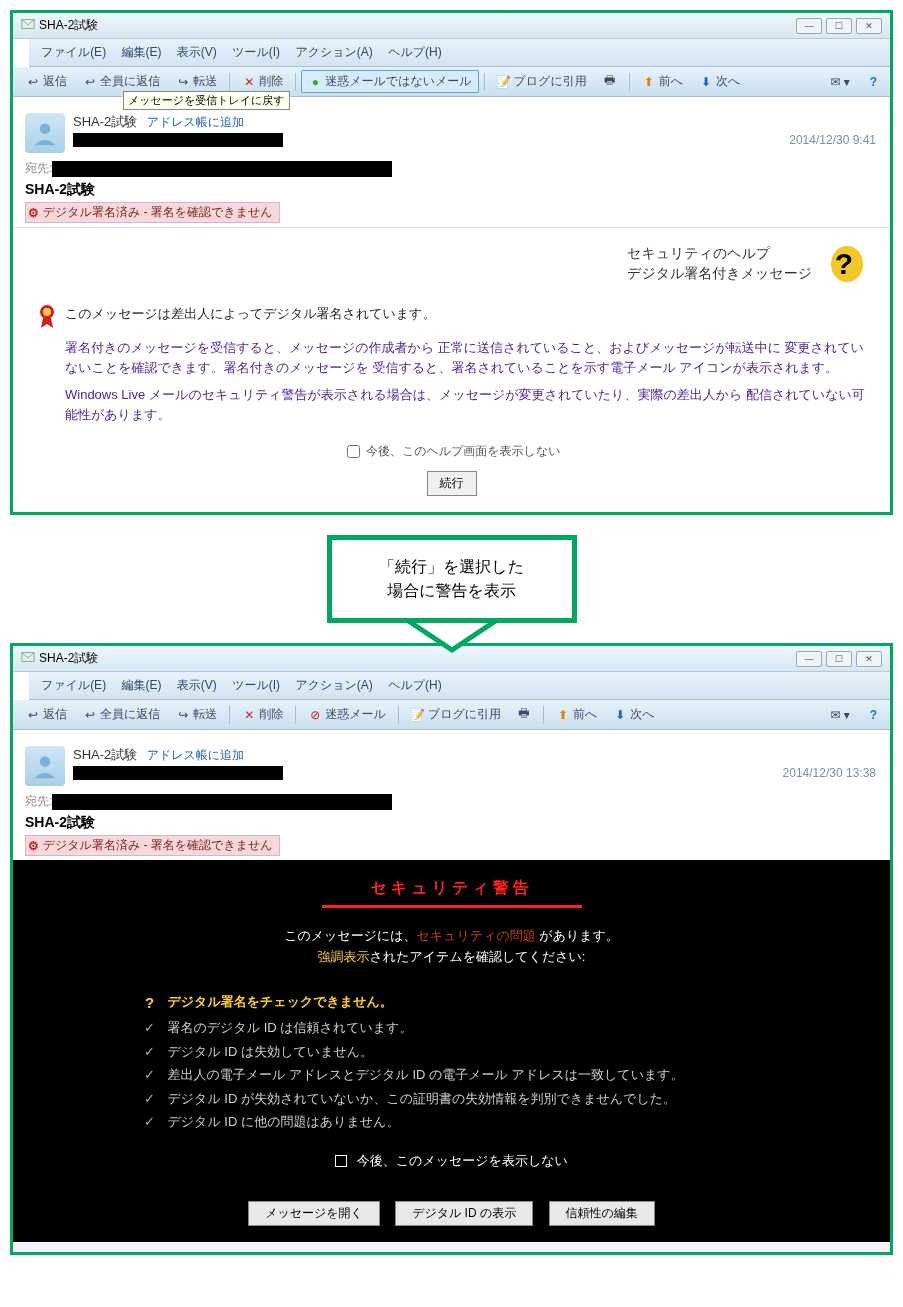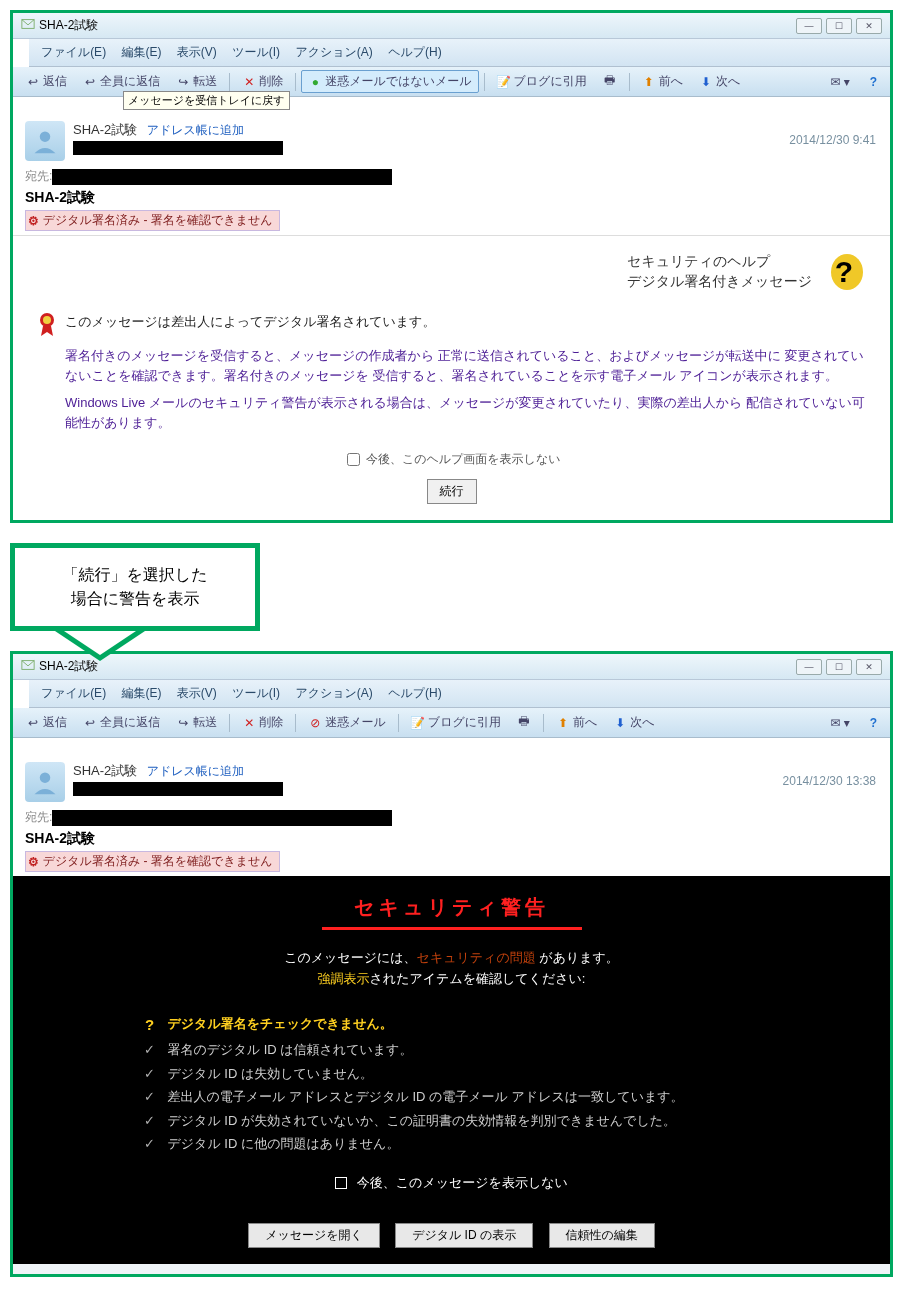--- a/index.html
+++ b/index.html
@@ -14,21 +14,21 @@
   .menu-item { display: inline-block; padding: 2px 6px; color: #2a4a6a; cursor: default; font-size: 12px; }
   .toolbar { background: linear-gradient(to bottom, #e6f2fa, #c8dff0); padding: 3px 6px; border-bottom: 1px solid #a8bccc; display: flex; align-items: center; justify-content: space-between; }
   .toolbar-left { display: flex; align-items: center; gap: 2px; flex-wrap: wrap; }
   .tb-btn { display: inline-flex; align-items: center; gap: 3px; padding: 2px 6px; color: #446; font-size: 12px; cursor: default; border: 1px solid transparent; border-radius: 2px; }
   .tb-btn.active { border: 1px solid #6aa0d0; background: #d4ecfc; }
   .tb-btn .icon { width: 14px; height: 14px; display: inline-flex; align-items: center; justify-content: center; }
   .tb-sep { width: 1px; height: 18px; background: #a8bccc; margin: 0 3px; }
   .tb-right { display: flex; align-items: center; gap: 6px; }
   .tooltip-pop { position: relative; }
   .tooltip-box { position: absolute; top: 24px; left: 110px; background: #fffff0; border: 1px solid #888; padding: 1px 4px; font-size: 11px; white-space: nowrap; z-index: 10; }
-  .mail-header { background: #fff; padding: 24px 12px 4px; position: relative; }
+  .mail-header { background: #fff; padding: 16px 12px 4px; position: relative; }
   .mail-header-row { display: flex; align-items: flex-start; gap: 8px; }
   .avatar { width: 40px; height: 40px; background: linear-gradient(to bottom, #cfe6f6, #a8cfe8); border-radius: 4px; display: flex; align-items: center; justify-content: center; }
   .avatar svg { width: 28px; height: 28px; }
   .mail-from-block { flex: 1; }
   .mail-from-name { font-size: 13px; color: #333; display: inline; }
   .mail-addlink { color: #2060c0; font-size: 12px; margin-left: 6px; }
   .redact { background: #000; height: 14px; margin-top: 2px; }
   .mail-date { position: absolute; right: 14px; top: 36px; color: #7890a0; font-size: 12px; }
   .to-row { display: flex; align-items: center; gap: 0; margin-top: 6px; }
   .to-label { color: #888; font-size: 12px; }
@@ -41,26 +41,26 @@
   .qmark { width: 44px; height: 44px; position: relative; }
   .qmark svg { width: 44px; height: 44px; }
   .ribbon-line { display: flex; align-items: flex-start; gap: 8px; }
   .ribbon-icon { width: 20px; height: 26px; flex-shrink: 0; }
   .info-text { font-size: 13px; color: #222; line-height: 1.5; }
   .info-para { margin: 8px 0 0 28px; font-size: 13px; color: #4c1d95; line-height: 1.5; }
   .cb-row { text-align: center; margin-top: 18px; font-size: 12px; color: #555; }
   .cb-row input { vertical-align: middle; }
   .continue-btn-row { text-align: center; margin-top: 10px; }
   .continue-btn { display: inline-block; padding: 3px 12px; border: 1px solid #888; background: #f0f0f0; font-size: 12px; }
-  .arrow-wrap { display: flex; justify-content: flex-start; align-items: center; height: 140px; position: relative; margin: -6px 0; }
+  .arrow-wrap { display: flex; justify-content: center; align-items: center; height: 140px; position: relative; margin: -6px 0; }
   .arrow-body { width: 250px; height: 88px; border: 5px solid #00a860; background: #fff; display: flex; align-items: center; justify-content: center; text-align: center; font-size: 16px; line-height: 1.5; position: relative; z-index: 2; }
   .arrow-head { position: absolute; bottom: -4px; width: 0; height: 0; border-left: 90px solid transparent; border-right: 90px solid transparent; border-top: 60px solid #00a860; z-index: 1; }
   .arrow-head::after { content: ""; position: absolute; top: -58px; left: -78px; width: 0; height: 0; border-left: 78px solid transparent; border-right: 78px solid transparent; border-top: 52px solid #fff; }
   .black-panel { background: #000; color: #fff; padding: 18px 24px 16px; }
-  .sec-warn-title { color: #ff2020; font-size: 20px; font-weight: bold; text-align: center; letter-spacing: 4px; }
+  .sec-warn-title { color: #ff2020; font-size: 16px; font-weight: bold; text-align: center; letter-spacing: 4px; }
   .sec-warn-underline { width: 260px; height: 3px; background: #ff2020; margin: 6px auto 18px; }
   .sec-warn-intro { text-align: center; font-size: 13px; line-height: 1.6; }
   .sec-warn-intro .red { color: #c2410c; }
   .sec-warn-intro .yellow { color: #ffd020; font-family: Liberation Serif, serif; }
   .check-list { margin: 24px auto 0; max-width: 620px; }
   .check-row { display: flex; align-items: flex-start; gap: 10px; margin-bottom: 4px; font-size: 13px; line-height: 1.5; }
   .check-mark { width: 16px; flex-shrink: 0; text-align: center; }
   .check-mark.q { color: #ffd020; font-weight: bold; font-size: 15px; }
   .check-mark.v { color: #b0b0b0; }
   .check-text.yellow { color: #ffd020; font-weight: bold; }

